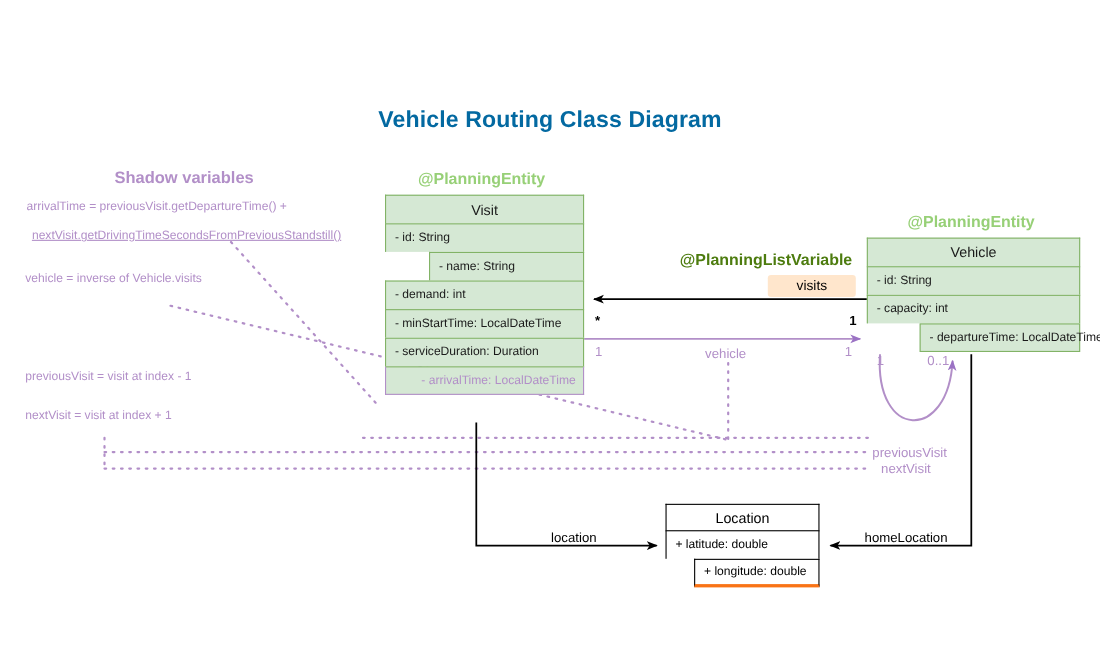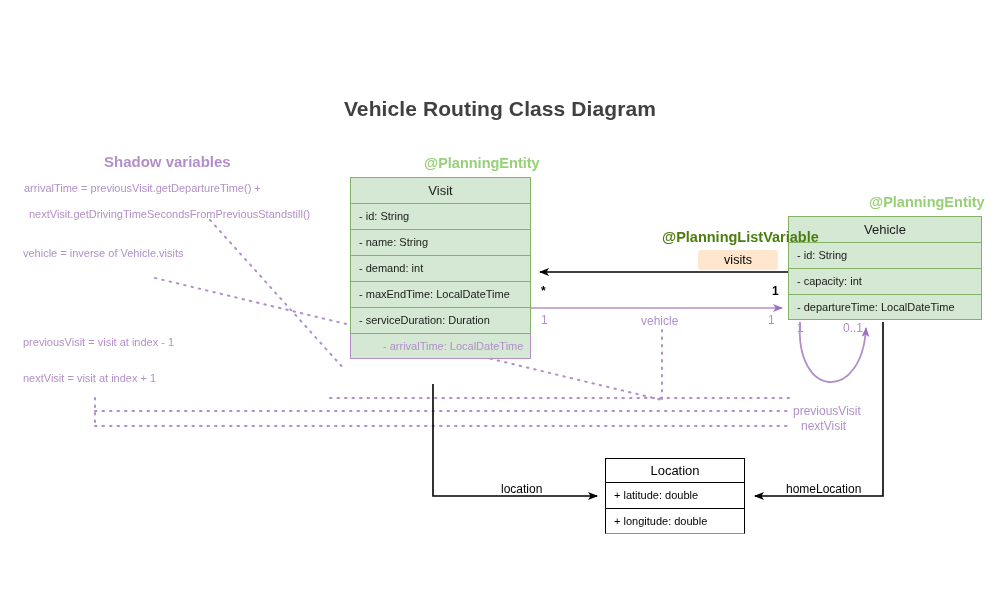--- a/index.html
+++ b/index.html
@@ -31,21 +31,21 @@
   }
 
   .diagram-title {
     position: absolute;
     left: 0;
     top: 97px;
     width: 1000px;
     text-align: center;
     font-size: 21px;
     font-weight: bold;
-    color: #404040;
+    color: #0369a1;
     letter-spacing: 0.1px;
   }
 
   
   .uml-class {
     position: absolute;
     box-sizing: border-box;
   }
   .uml-row {
     box-sizing: border-box;
@@ -79,29 +79,29 @@
   }
 
   
   .plain .uml-row {
     background: #ffffff;
     border: 1px solid #000000;
     border-bottom: none;
     color: #000000;
   }
   .plain .uml-row:last-child {
-    border-bottom: 1px solid #f97316;
+    border-bottom: 3px solid #f97316;
+    margin-left: 26px;
   }
 
   .stereotype {
     position: absolute;
     font-size: 14.5px;
     font-weight: bold;
     white-space: nowrap;
-    margin-left: 44px;
   }
   .stereotype.green-st { color: #97d077; }
   .stereotype.orange-st { color: #4d7c0f; }
 
   .badge {
     position: absolute;
     background: #ffe6cc;
     color: #000000;
     font-size: 12.5px;
     text-align: center;
@@ -197,42 +197,42 @@
 
     <g>
       <path d="M883,322 L883,496 L755,496" stroke="#000000" stroke-width="1.6" fill="none" marker-end="url(#arrow-black)"></path>
     </g>
   </svg>
 
   <div class="diagram-title">Vehicle Routing Class Diagram</div>
 
   <div class="shadow-title" style="left:104px; top:153px;">Shadow variables</div>
   <div class="shadow-note" style="left:24px; top:182px;">arrivalTime = previousVisit.getDepartureTime() +</div>
-  <div class="shadow-note" style="left:29px; top:208px;">nextVisit.getDrivingTimeSecondsFromPreviousStandstill()</div>
+  <div class="shadow-note" style="left:29px; top:208px;text-decoration:underline;">nextVisit.getDrivingTimeSecondsFromPreviousStandstill()</div>
   <div class="shadow-note" style="left:23px; top:247px;">vehicle = inverse of Vehicle.visits</div>
   <div class="shadow-note" style="left:23px; top:336px;">previousVisit = visit at index - 1</div>
   <div class="shadow-note" style="left:23px; top:372px;">nextVisit = visit at index + 1</div>
 
   <div class="stereotype green-st" style="left:380px; top:155px;">@PlanningEntity</div>
   <div class="uml-class green" style="left:350px; top:177px; width:181px;">
     <div class="uml-row title-row" style="height:26px;">Visit</div>
     <div class="uml-row" style="height:26px;">- id: String</div>
-    <div class="uml-row" style="height:26px;">- name: String</div>
+    <div class="uml-row" style="height:26px;margin-left:40px;">- name: String</div>
     <div class="uml-row" style="height:26px;text-align:right;">- demand: int</div>
-    <div class="uml-row" style="height:26px;">- maxEndTime: LocalDateTime</div>
+    <div class="uml-row" style="height:26px;">- minStartTime: LocalDateTime</div>
     <div class="uml-row" style="height:26px;">- serviceDuration: Duration</div>
     <div class="uml-row shadow-row" style="height:26px;padding-left:32px;">- arrivalTime: LocalDateTime</div>
   </div>
 
   <div class="stereotype green-st" style="left:825px; top:194px;">@PlanningEntity</div>
   <div class="uml-class green" style="left:788px; top:216px; width:194px;">
     <div class="uml-row title-row" style="height:26px;">Vehicle</div>
     <div class="uml-row" style="height:26px;">- id: String</div>
     <div class="uml-row" style="height:26px;">- capacity: int</div>
-    <div class="uml-row" style="height:26px;">- departureTime: LocalDateTime</div>
+    <div class="uml-row" style="height:26px;margin-left:48px;">- departureTime: LocalDateTime</div>
   </div>
 
   <div class="uml-class plain" style="left:605px; top:458px; width:140px;">
     <div class="uml-row title-row" style="height:24px;">Location</div>
     <div class="uml-row" style="height:26px;">+ latitude: double</div>
     <div class="uml-row" style="height:26px;">+ longitude: double</div>
   </div>
 
   <div class="stereotype orange-st" style="left:618px; top:229px;">@PlanningListVariable</div>
   <div class="badge" style="left:698px; top:250px; width:80px; height:20px;">visits</div>

